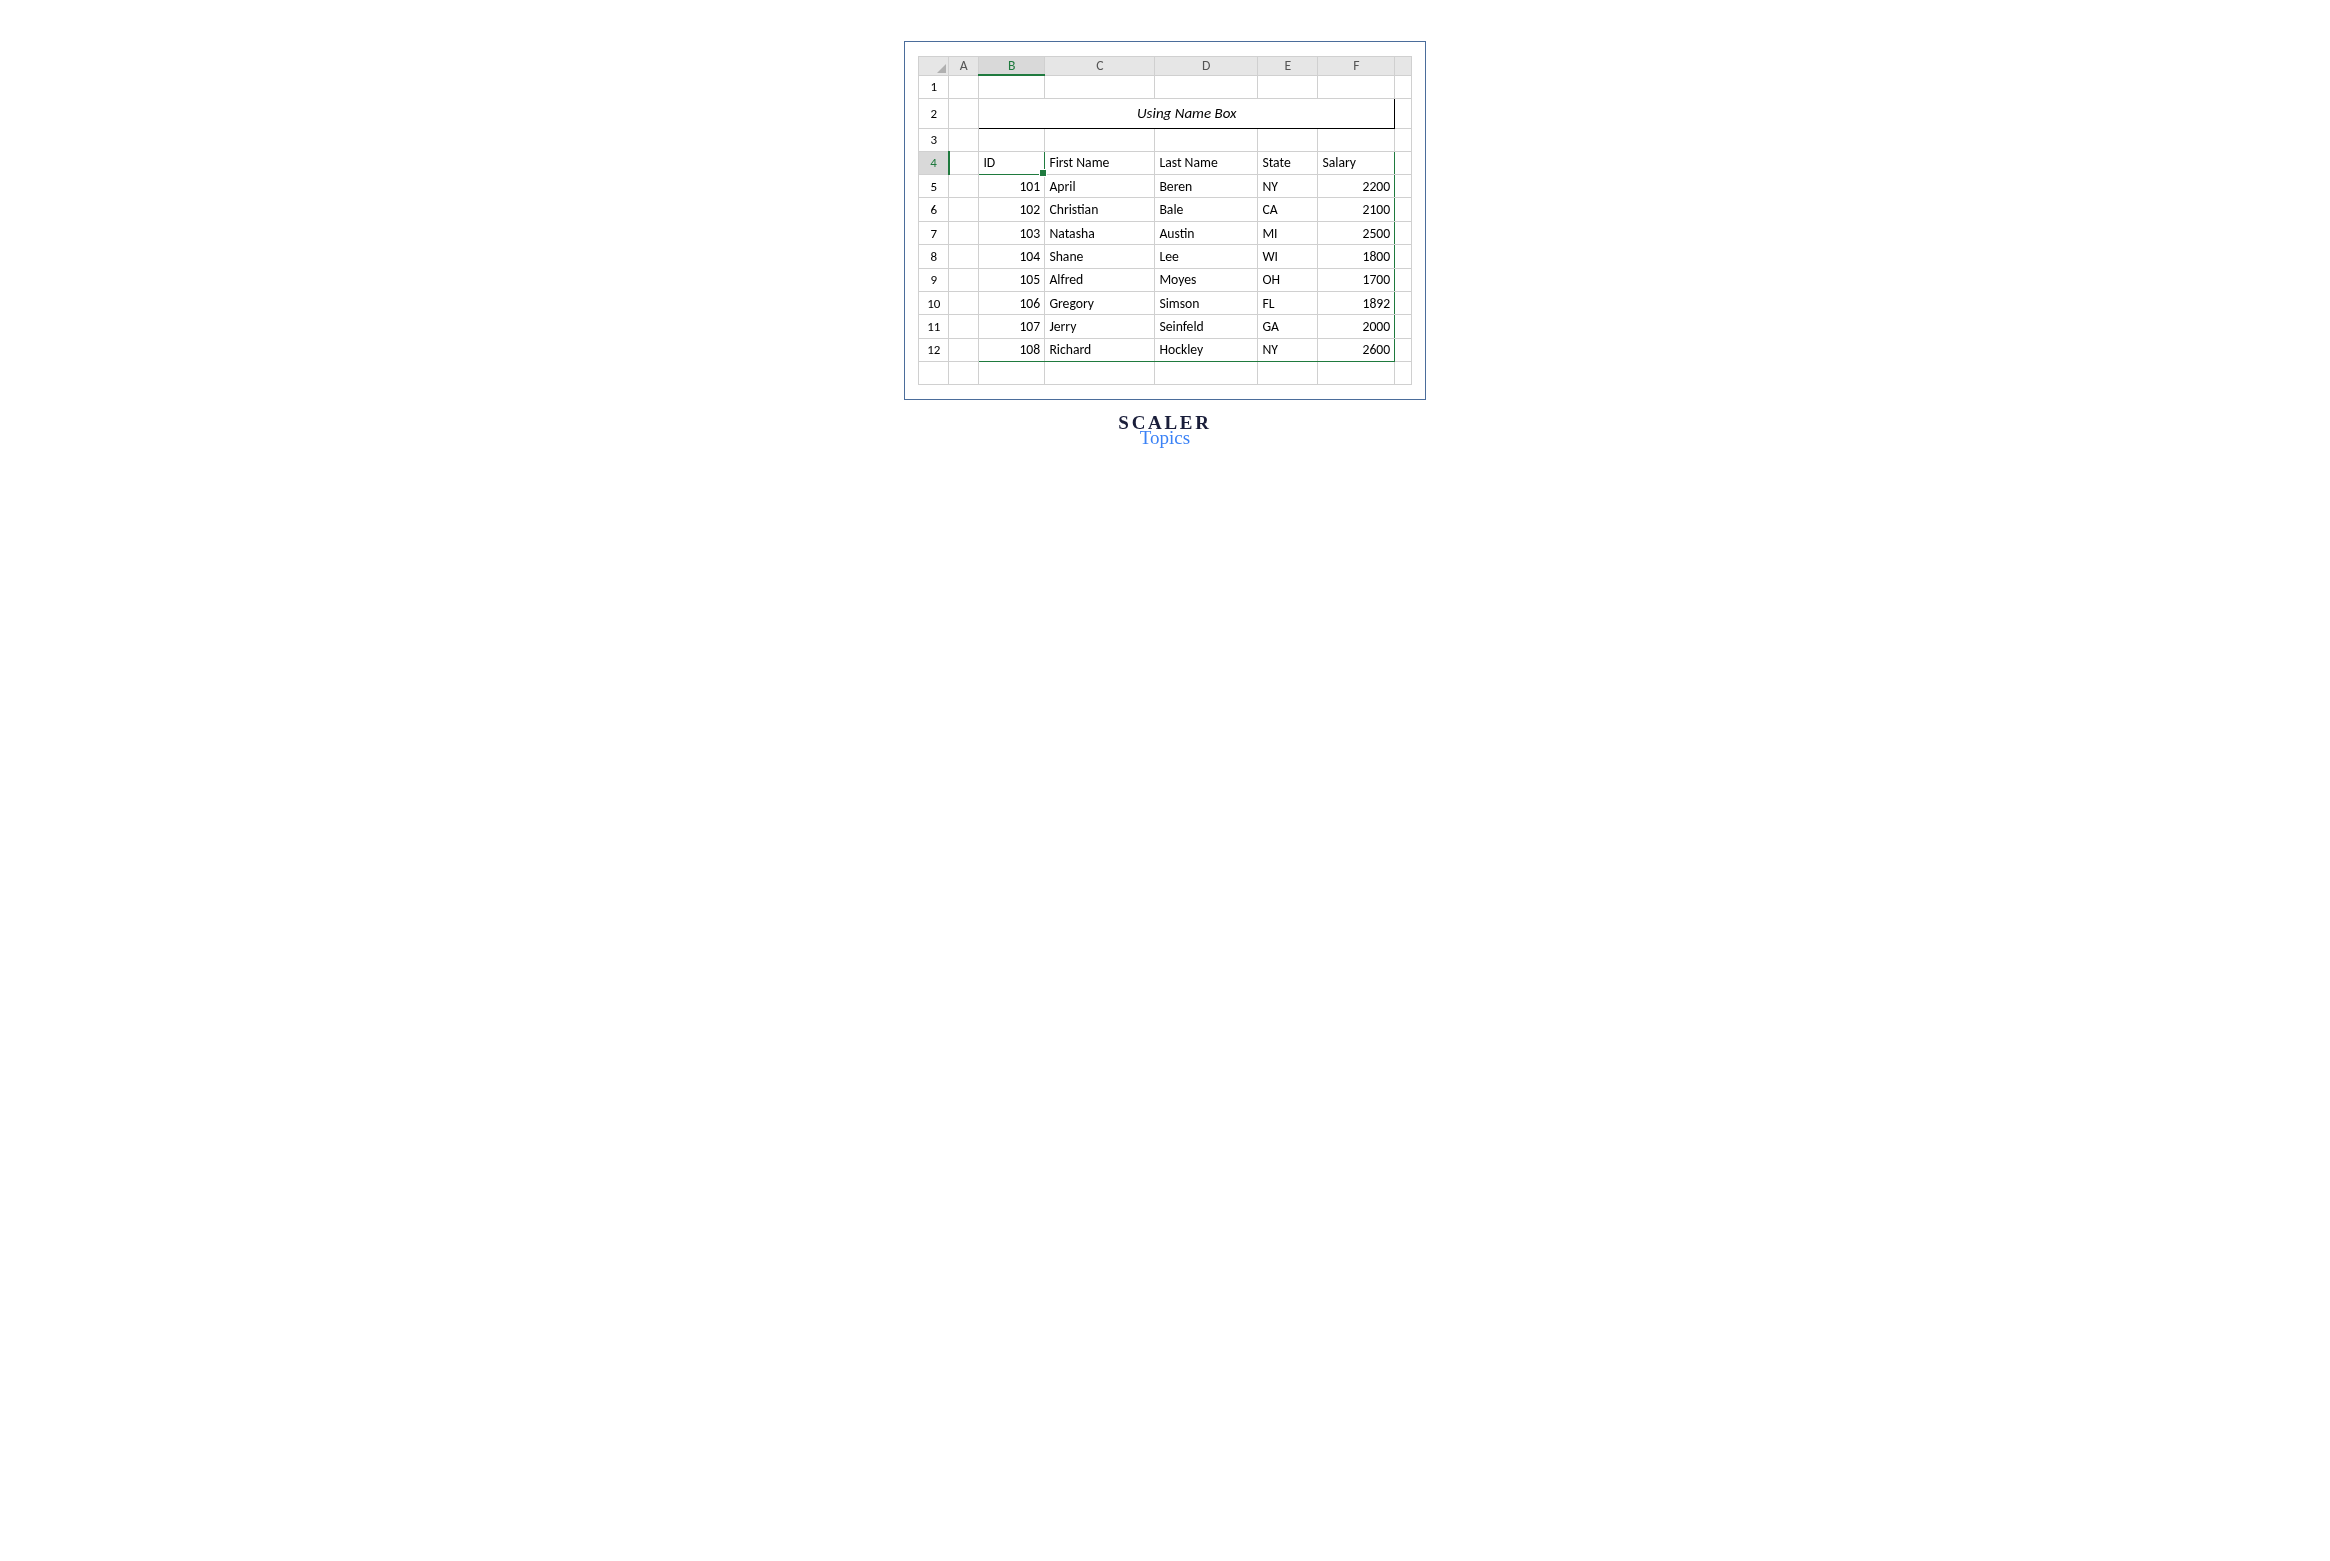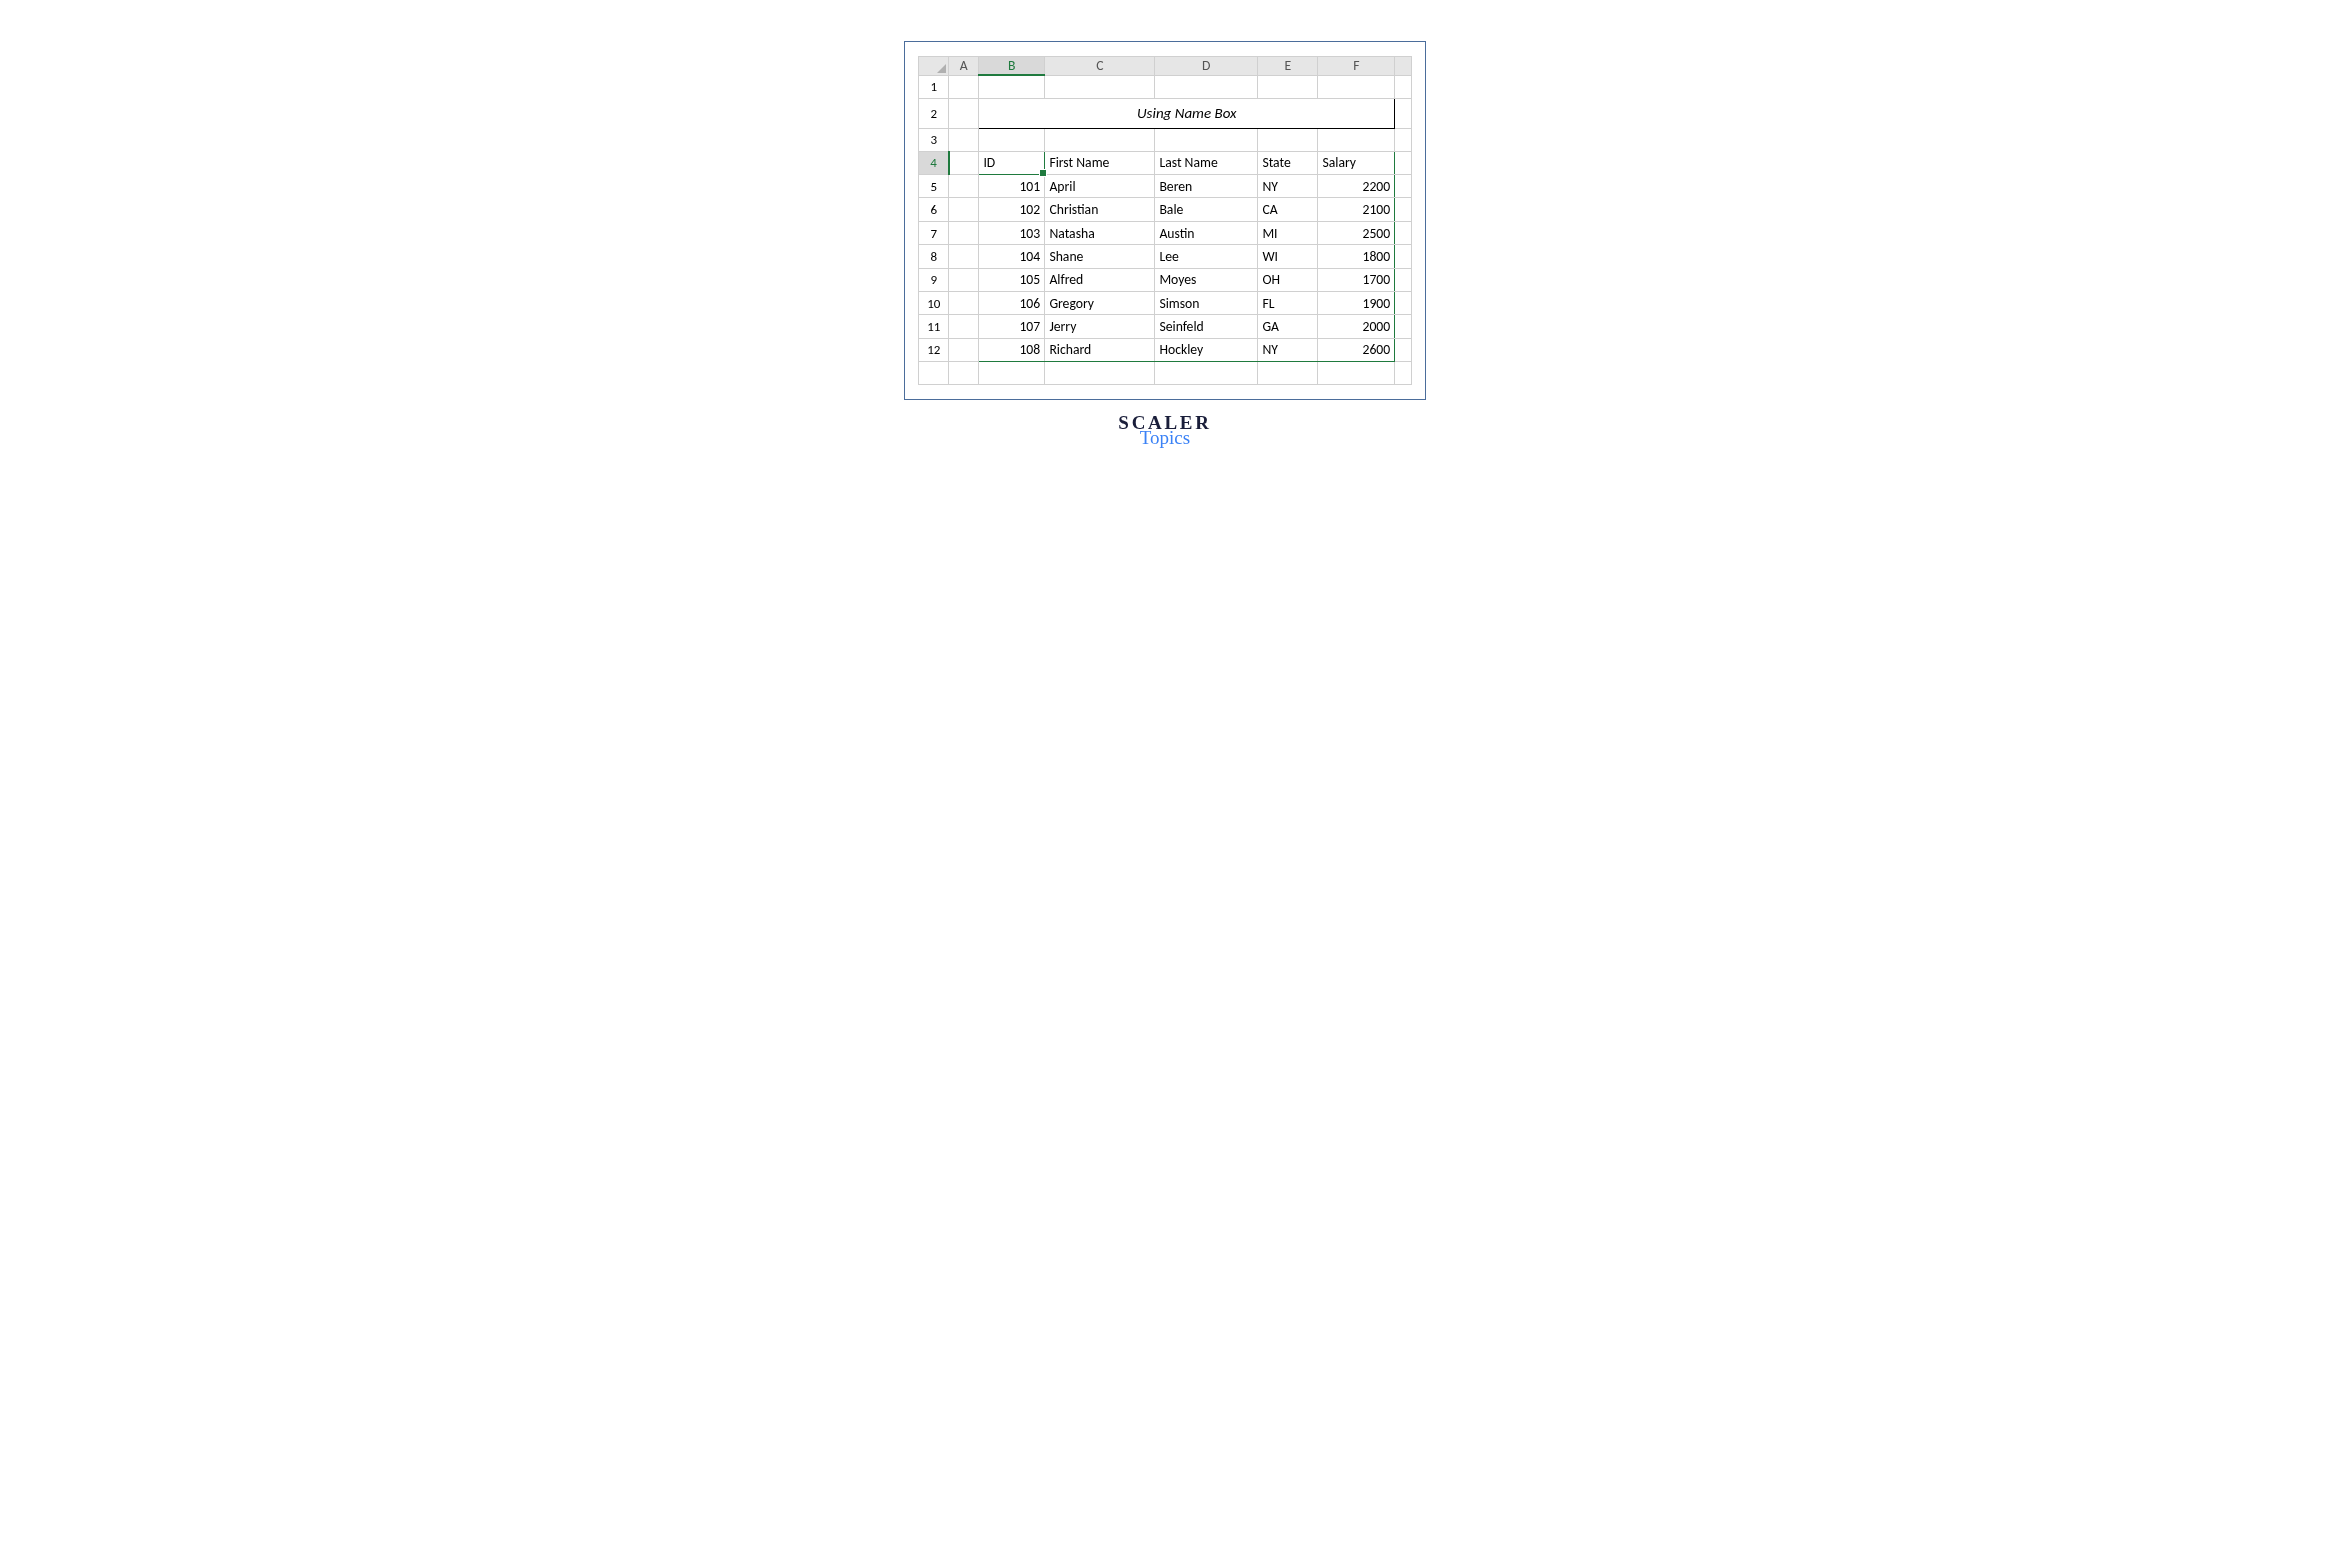--- a/index.html
+++ b/index.html
@@ -325,21 +325,21 @@
     <td class="sel-fill">
             <div class="cell-inner">Gregory</div>
           </td>
     <td class="sel-fill">
             <div class="cell-inner">Simson</div>
           </td>
     <td class="sel-fill">
             <div class="cell-inner">FL</div>
           </td>
     <td class="sel-fill sel-right right">
-            <div class="cell-inner">1900</div>
+            <div class="cell-inner">1892</div>
           </td>
     <td></td>
   </tr>
   <tr>
     <th class="rowhdr">11</th>
     <td></td>
     <td class="sel-fill sel-left right">
             <div class="cell-inner">107</div>
           </td>
     <td class="sel-fill">

